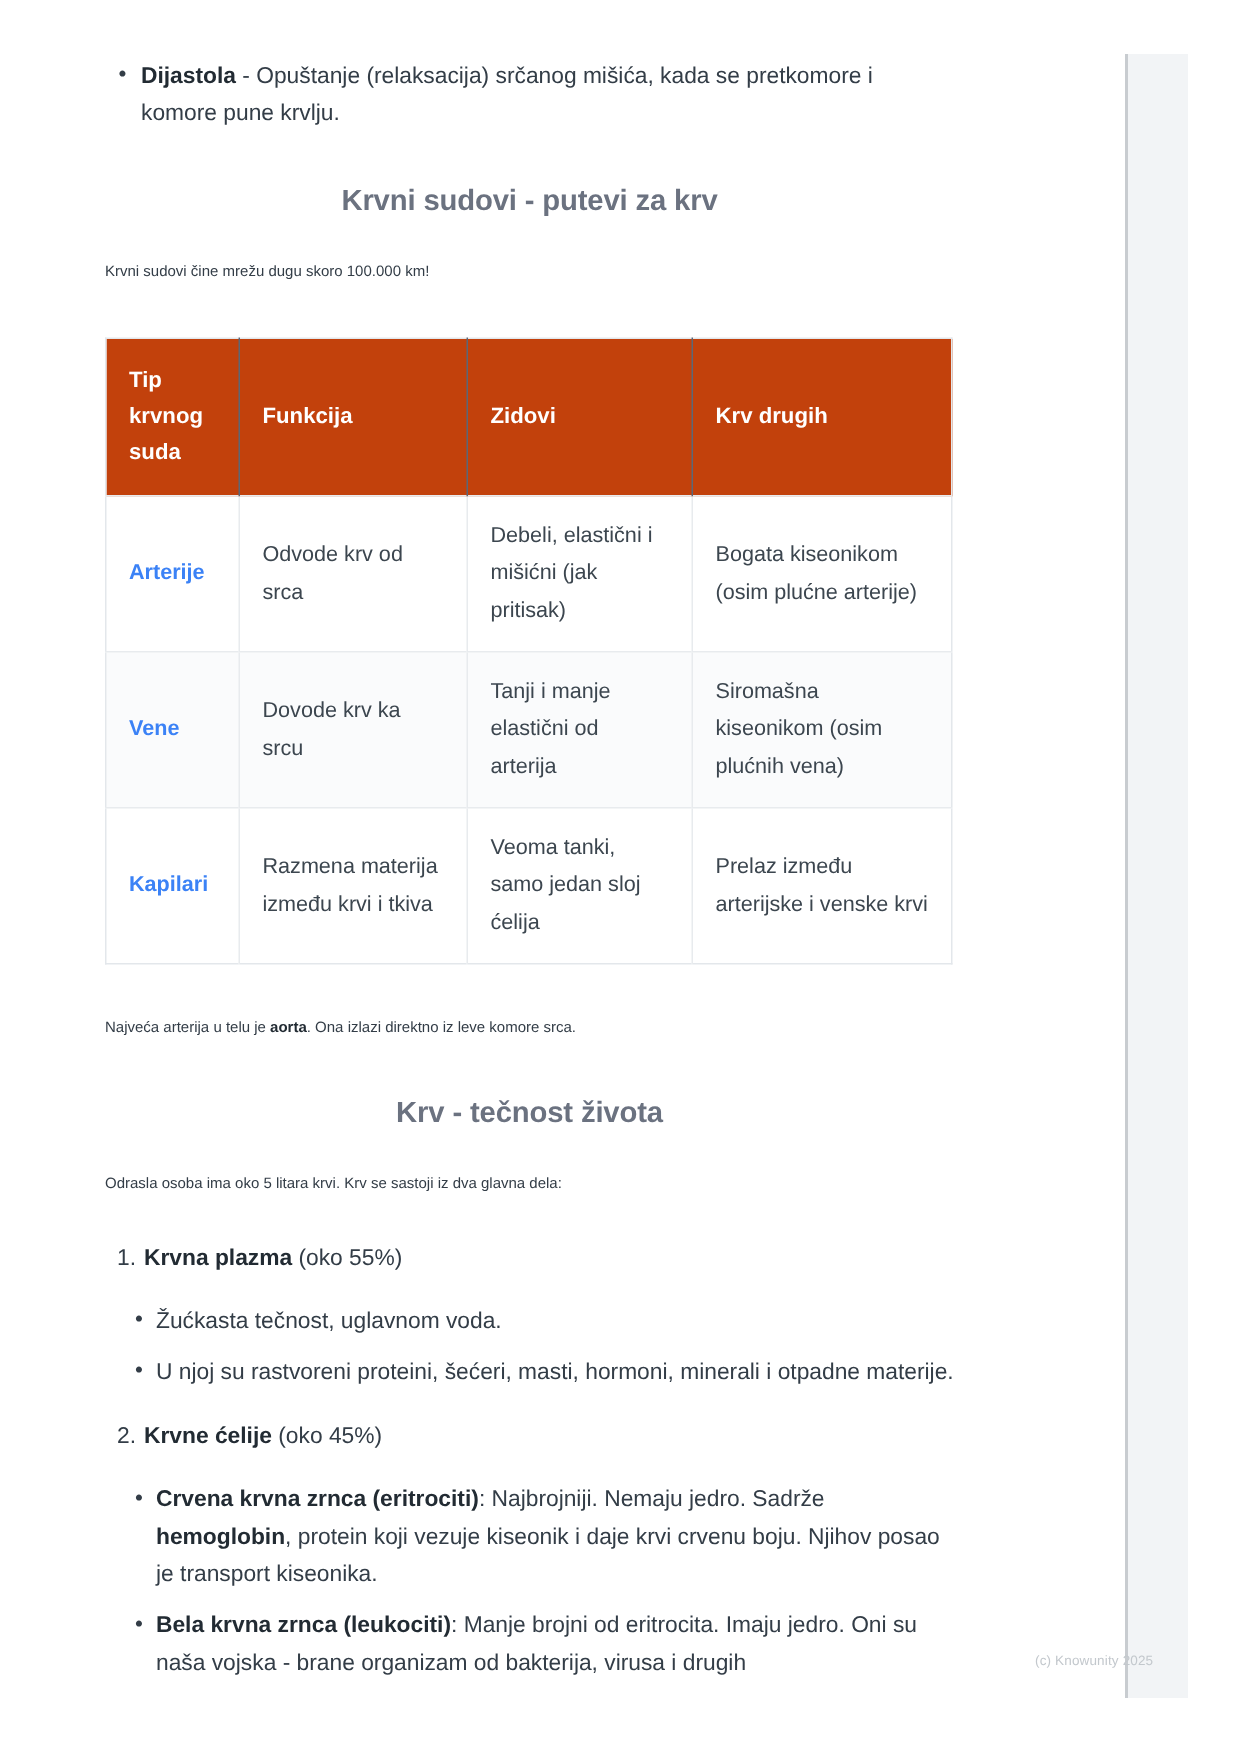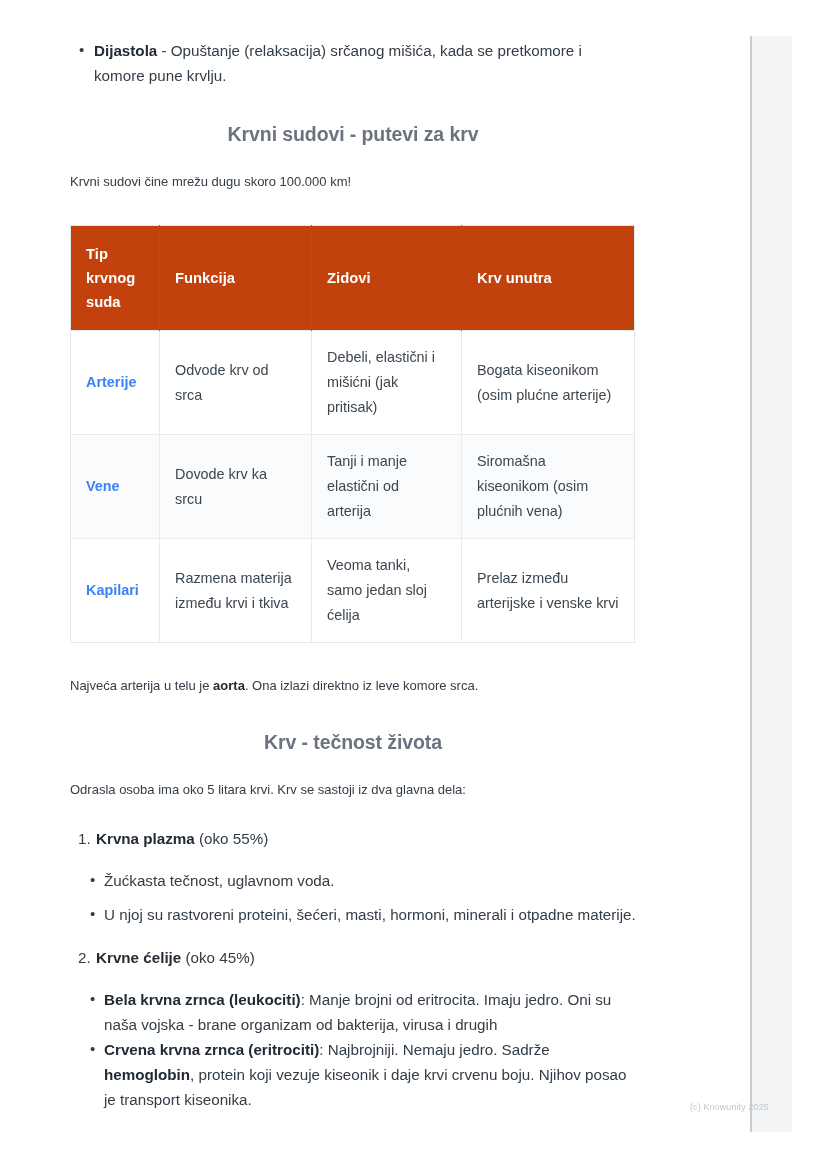--- a/index.html
+++ b/index.html
@@ -26,21 +26,21 @@
   .content {
     position: absolute;
     left: 70px;
     top: 0;
     width: 566px;
   }
 
   
   .para {
     color: #333d47;
-    font-size: 13px;
+    font-size: 10px;
     line-height: 25px;
     margin: 0;
   }
   .bold { font-weight: bold; color: #222b33; }
 
   h2.section-heading {
     color: #6b7280;
     font-size: 19.5px;
     font-weight: bold;
     line-height: 26px;
@@ -185,21 +185,21 @@
           <col class="c1">
             <col class="c2">
             <col class="c3">
             <col class="c4">
         </colgroup>
         <thead>
           <tr>
             <th>Tip krvnog suda</th>
             <th>Funkcija</th>
             <th>Zidovi</th>
-            <th>Krv unutra</th>
+            <th>Krv drugih</th>
           </tr>
         </thead>
         <tbody>
           <tr>
             <td class="rowhead">Arterije</td>
             <td>Odvode krv od srca</td>
             <td>Debeli, elastični i mišićni (jak pritisak)</td>
             <td>Bogata kiseonikom (osim plućne arterije)</td>
           </tr>
           <tr class="alt">
@@ -236,25 +236,25 @@
           <li class="bullet-item nested" style="margin-bottom:9px;">Žućkasta tečnost, uglavnom voda.</li>
           <li class="bullet-item nested">U njoj su rastvoreni proteini, šećeri, masti, hormoni, minerali i otpadne materije.</li>
         </ul>
       </li>
 
       <li class="num-item" style="margin-top:18px;">
         <span class="num-marker">2.</span>
         <span class="bold">Krvne ćelije</span><span> (oko 45%)</span>
 
         <ul class="bullets" style="margin-top:17px; margin-left:-26px;">
+          <li class="bullet-item nested" style="margin-bottom:9px;">
+            <span class="bold">Crvena krvna zrnca (eritrociti)</span><span>: Najbrojniji. Nemaju jedro. Sadrže </span><span class="bold">hemoglobin</span><span>, protein koji vezuje kiseonik i daje krvi crvenu boju. Njihov posao je transport kiseonika.</span>
+          </li>
           <li class="bullet-item nested">
             <span class="bold">Bela krvna zrnca (leukociti)</span><span>: Manje brojni od eritrocita. Imaju jedro. Oni su naša vojska - brane organizam od bakterija, virusa i drugih</span>
-          </li>
-          <li class="bullet-item nested" style="margin-bottom:9px;">
-            <span class="bold">Crvena krvna zrnca (eritrociti)</span><span>: Najbrojniji. Nemaju jedro. Sadrže </span><span class="bold">hemoglobin</span><span>, protein koji vezuje kiseonik i daje krvi crvenu boju. Njihov posao je transport kiseonika.</span>
           </li>
         </ul>
       </li>
     </ol>
 
   </div>
 
   <div class="scroll-strip"></div>
 
   <div class="watermark">(c) Knowunity 2025</div>

